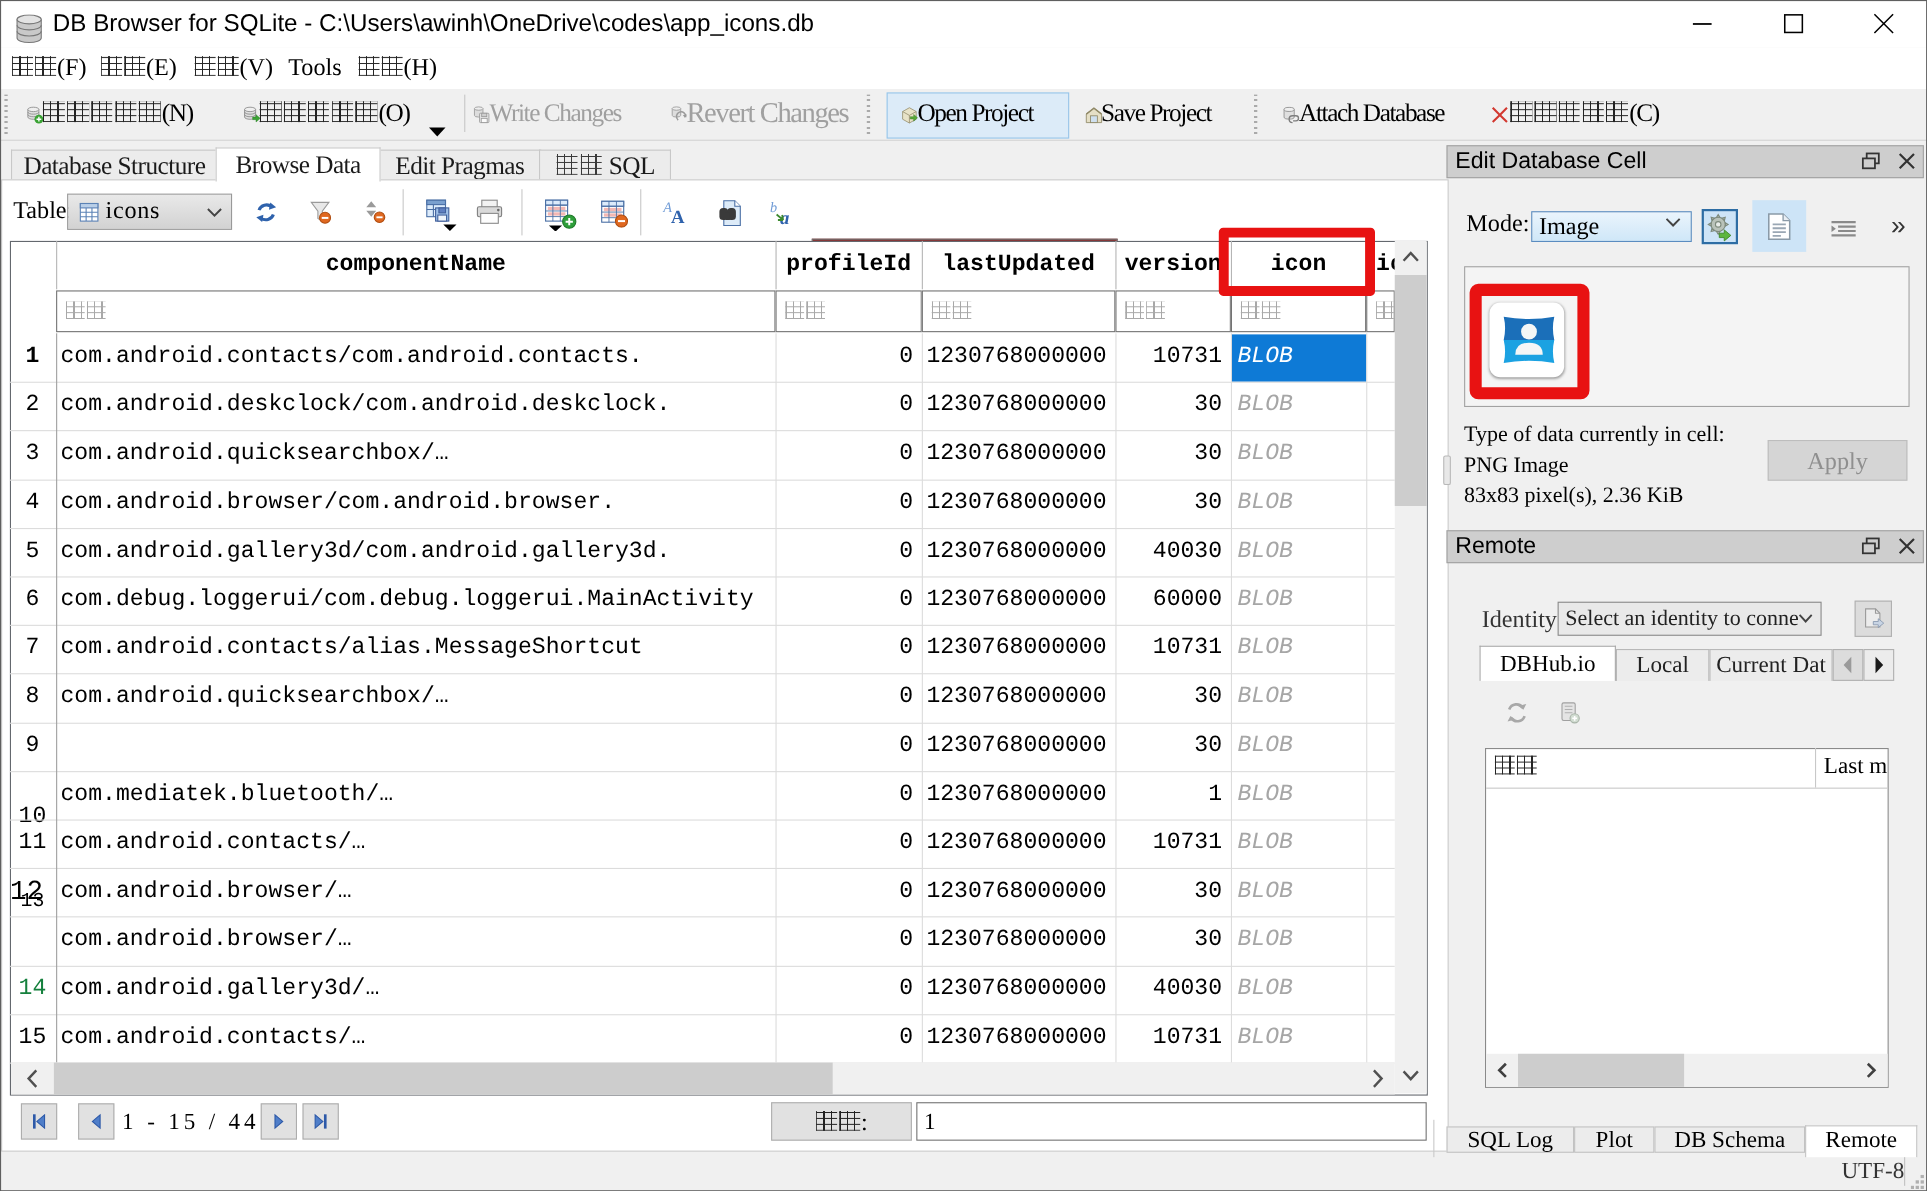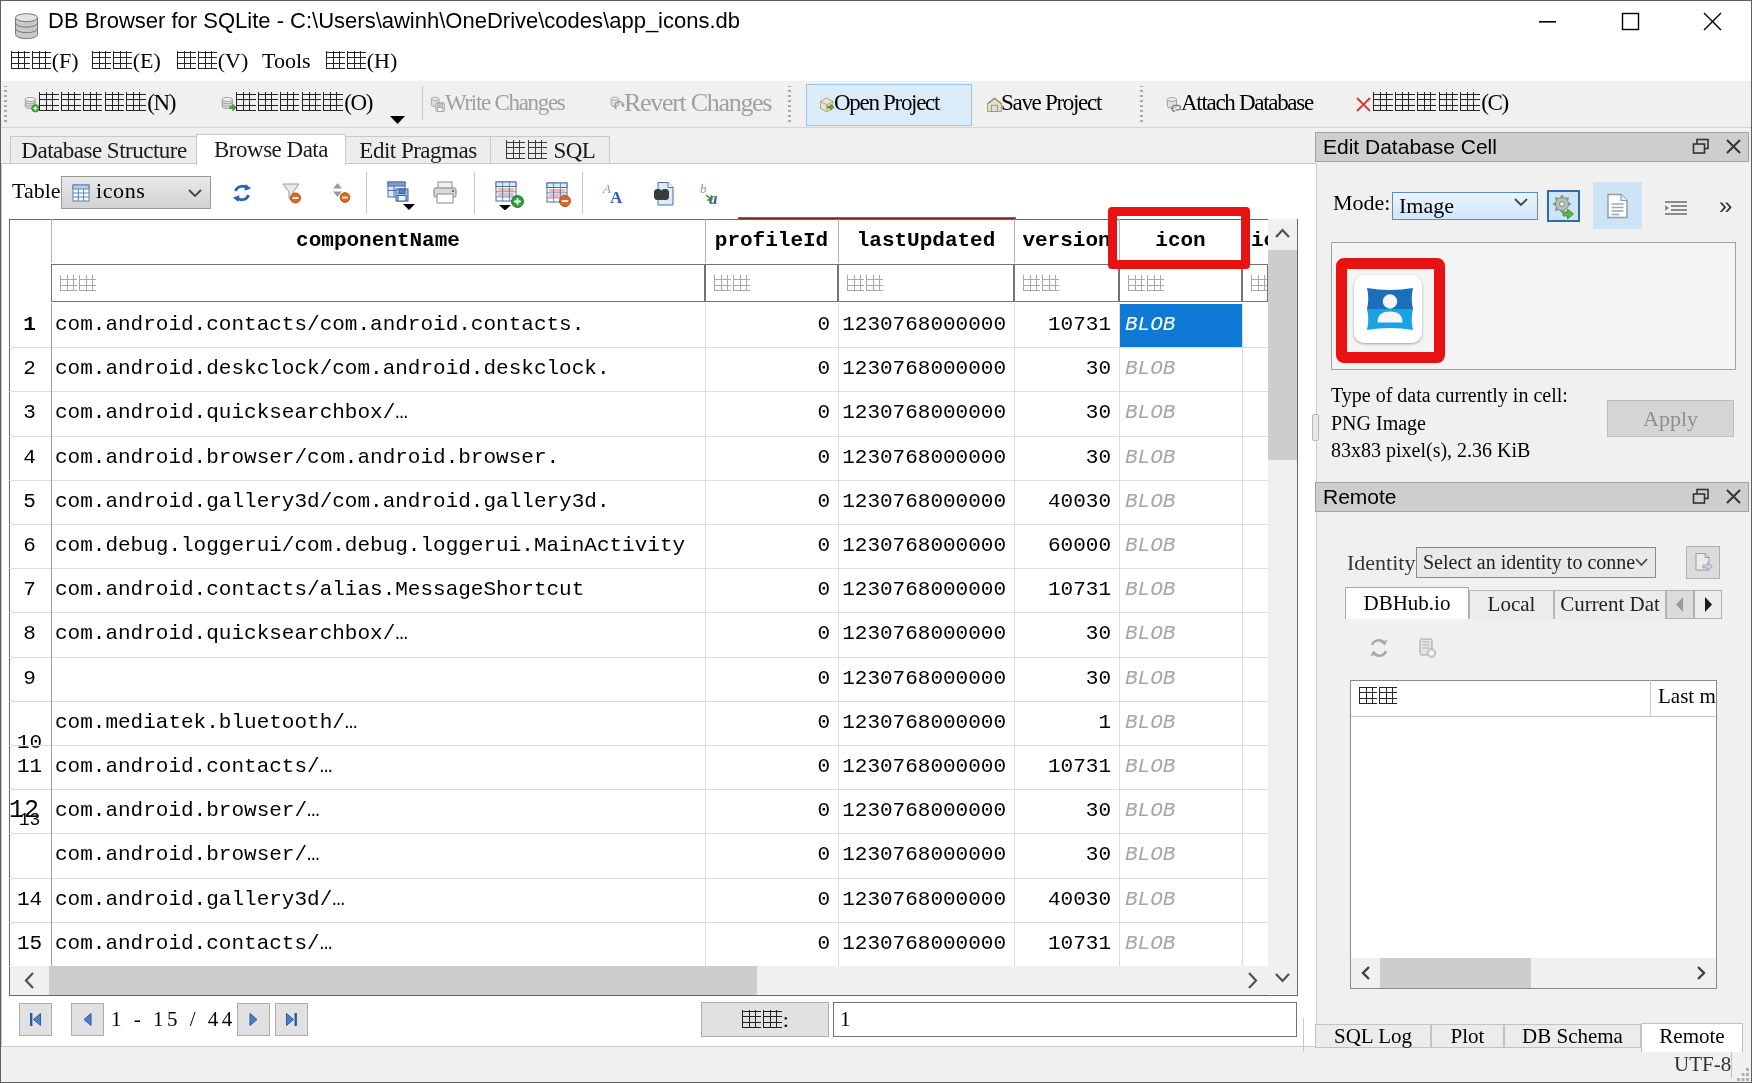--- a/index.html
+++ b/index.html
@@ -343,21 +343,21 @@
     <div class="abs" style="left:1005px;top:570.2px;width:97px;height:44.2px;line-height:44.2px;text-align:right;font-family:'Liberation Mono',monospace;font-size:21px;color:#000;">30</div>
     <div class="abs" style="left:1116px;top:570.2px;height:44.2px;line-height:44.2px;font-family:'Liberation Mono',monospace;font-style:italic;font-size:21px;color:#a6a6a6;">BLOB</div>
     <div class="abs" style="left:0px;top:614.4000000000001px;width:1259px;height:1px;background:#dcdcdc;"></div>
     <div class="abs" style="left:0px;top:579px;width:41px;height:44.2px;line-height:44.2px;text-align:center;font-family:'Liberation Mono',monospace;font-size:18px;font-weight:normal;color:#000;">13</div>
     <div class="abs" style="left:46px;top:614.4000000000001px;height:44.2px;line-height:44.2px;font-family:'Liberation Mono',monospace;font-size:21px;color:#000;white-space:pre;">com.android.browser/…</div>
     <div class="abs" style="left:696px;top:614.4000000000001px;width:125px;height:44.2px;line-height:44.2px;text-align:right;font-family:'Liberation Mono',monospace;font-size:21px;color:#000;">0</div>
     <div class="abs" style="left:829px;top:614.4000000000001px;width:168px;height:44.2px;line-height:44.2px;text-align:right;font-family:'Liberation Mono',monospace;font-size:21px;color:#000;">1230768000000</div>
     <div class="abs" style="left:1005px;top:614.4000000000001px;width:97px;height:44.2px;line-height:44.2px;text-align:right;font-family:'Liberation Mono',monospace;font-size:21px;color:#000;">30</div>
     <div class="abs" style="left:1116px;top:614.4000000000001px;height:44.2px;line-height:44.2px;font-family:'Liberation Mono',monospace;font-style:italic;font-size:21px;color:#a6a6a6;">BLOB</div>
     <div class="abs" style="left:0px;top:658.6000000000001px;width:1259px;height:1px;background:#dcdcdc;"></div>
-    <div class="abs" style="left:0px;top:658.6px;width:41px;height:44.2px;line-height:44.2px;text-align:center;font-family:'Liberation Mono',monospace;font-size:21px;font-weight:normal;color:#000000;">14</div>
+    <div class="abs" style="left:0px;top:658.6px;width:41px;height:44.2px;line-height:44.2px;text-align:center;font-family:'Liberation Mono',monospace;font-size:21px;font-weight:normal;color:#15803d;">14</div>
     <div class="abs" style="left:46px;top:658.6px;height:44.2px;line-height:44.2px;font-family:'Liberation Mono',monospace;font-size:21px;color:#000;white-space:pre;">com.android.gallery3d/…</div>
     <div class="abs" style="left:696px;top:658.6px;width:125px;height:44.2px;line-height:44.2px;text-align:right;font-family:'Liberation Mono',monospace;font-size:21px;color:#000;">0</div>
     <div class="abs" style="left:829px;top:658.6px;width:168px;height:44.2px;line-height:44.2px;text-align:right;font-family:'Liberation Mono',monospace;font-size:21px;color:#000;">1230768000000</div>
     <div class="abs" style="left:1005px;top:658.6px;width:97px;height:44.2px;line-height:44.2px;text-align:right;font-family:'Liberation Mono',monospace;font-size:21px;color:#000;">40030</div>
     <div class="abs" style="left:1116px;top:658.6px;height:44.2px;line-height:44.2px;font-family:'Liberation Mono',monospace;font-style:italic;font-size:21px;color:#a6a6a6;">BLOB</div>
     <div class="abs" style="left:0px;top:702.8000000000001px;width:1259px;height:1px;background:#dcdcdc;"></div>
     <div class="abs" style="left:0px;top:702.8000000000001px;width:41px;height:44.2px;line-height:44.2px;text-align:center;font-family:'Liberation Mono',monospace;font-size:21px;font-weight:normal;color:#000;">15</div>
     <div class="abs" style="left:46px;top:702.8000000000001px;height:44.2px;line-height:44.2px;font-family:'Liberation Mono',monospace;font-size:21px;color:#000;white-space:pre;">com.android.contacts/…</div>
     <div class="abs" style="left:696px;top:702.8000000000001px;width:125px;height:44.2px;line-height:44.2px;text-align:right;font-family:'Liberation Mono',monospace;font-size:21px;color:#000;">0</div>
     <div class="abs" style="left:829px;top:702.8000000000001px;width:168px;height:44.2px;line-height:44.2px;text-align:right;font-family:'Liberation Mono',monospace;font-size:21px;color:#000;">1230768000000</div>

